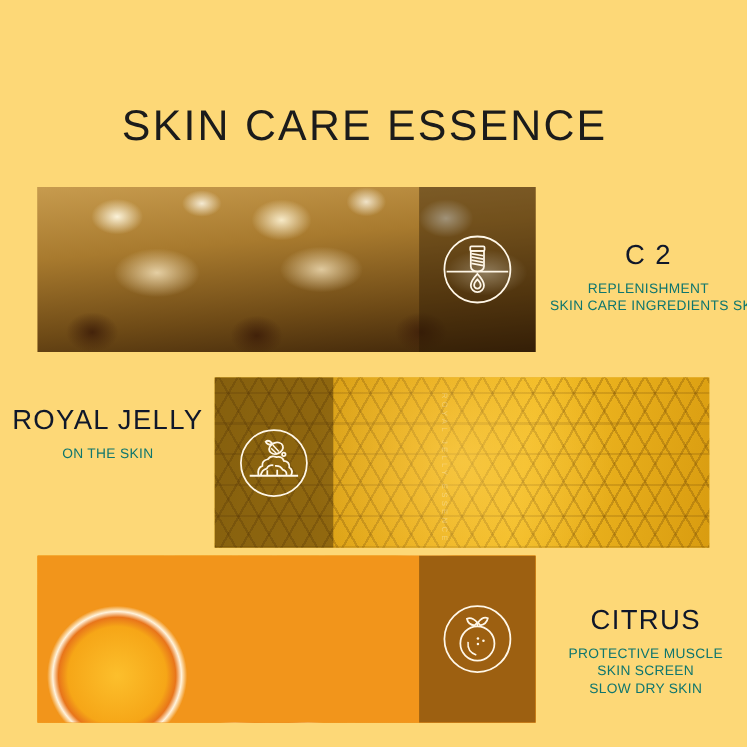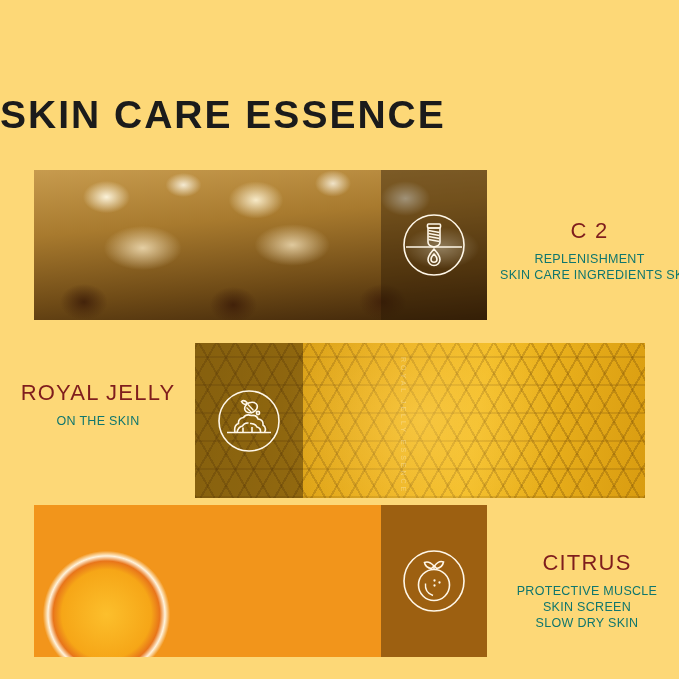--- a/index.html
+++ b/index.html
@@ -9,25 +9,25 @@
     font-family:"Liberation Sans", sans-serif;
     overflow:hidden;
     position:relative;
   }
 
   .stage{position:absolute;inset:0;}
 
   
   .title{
     position:absolute;left:0;right:16px;top:93px;
-    text-align:left;
+    text-align:center;
     font-size:39px;
     letter-spacing:2.0px;
     color:#1b1b1b;
-    font-weight:700;
+    font-weight:400;
     white-space:nowrap;
   }
 
   
   .panel{
     position:absolute;
     overflow:hidden;
   }
   .tex{position:absolute;inset:0;}
 
@@ -92,22 +92,22 @@
   
   .icon-wrap{
     position:absolute;top:50%;transform:translateY(-50%);
     width:72px;height:72px;
   }
   .icon-wrap svg{display:block;width:72px;height:72px;}
 
   
   .block{position:absolute;}
   .block .head{
-    color:#7f1d1d;
-    font-size:22px;
+    color:#0f172a;
+    font-size:25px;
     letter-spacing:1.2px;
     font-weight:400;
     margin-bottom:7px;
     white-space:nowrap;
   }
   .block .line{
     color:#0f766e;
     font-size:12.5px;
     letter-spacing:.3px;
     line-height:16px;
@@ -158,21 +158,21 @@
         <path d="M14 47.5 L58 47.5"></path>
         <path d="M22 47.5 Q20.5 40.5 25.5 38.5 Q25 33.5 30.5 32.5 Q33 28.5 38.5 30.5
                  Q43.5 29.5 45 34 Q50.5 34.5 50 40 Q54 42.5 51.5 47.5"></path>
         <path d="M24 47.5 Q25 42 29.5 41 Q31 37.5 35.5 38"></path>
         <path d="M37 38.5 Q42 38 44 42 Q48 43 47.5 47.5"></path>
         <path d="M30 42.5 L30 47.5 M39 42 L39 47.5"></path>
       </svg>
     </div>
   </div>
 
-  <div class="block center" style="left:0px;top:380px;width:196px;text-align:center;">
+  <div class="block center" style="left:0px;top:368px;width:196px;text-align:center;">
     <div class="head">ROYAL JELLY</div>
     <div class="line">ON THE SKIN</div>
   </div>
 
   <div class="panel" style="left:34px;top:505px;width:453px;height:152px;">
     <div class="tex tex-citrus"></div>
     <div class="shade right" style="width:106px;"></div>
     <div class="icon-wrap" style="right:17px;">
       <svg viewBox="0 0 72 72" fill="none" stroke="#fff7e8" stroke-width="1.6">
         <circle cx="36" cy="36" r="30"></circle>

